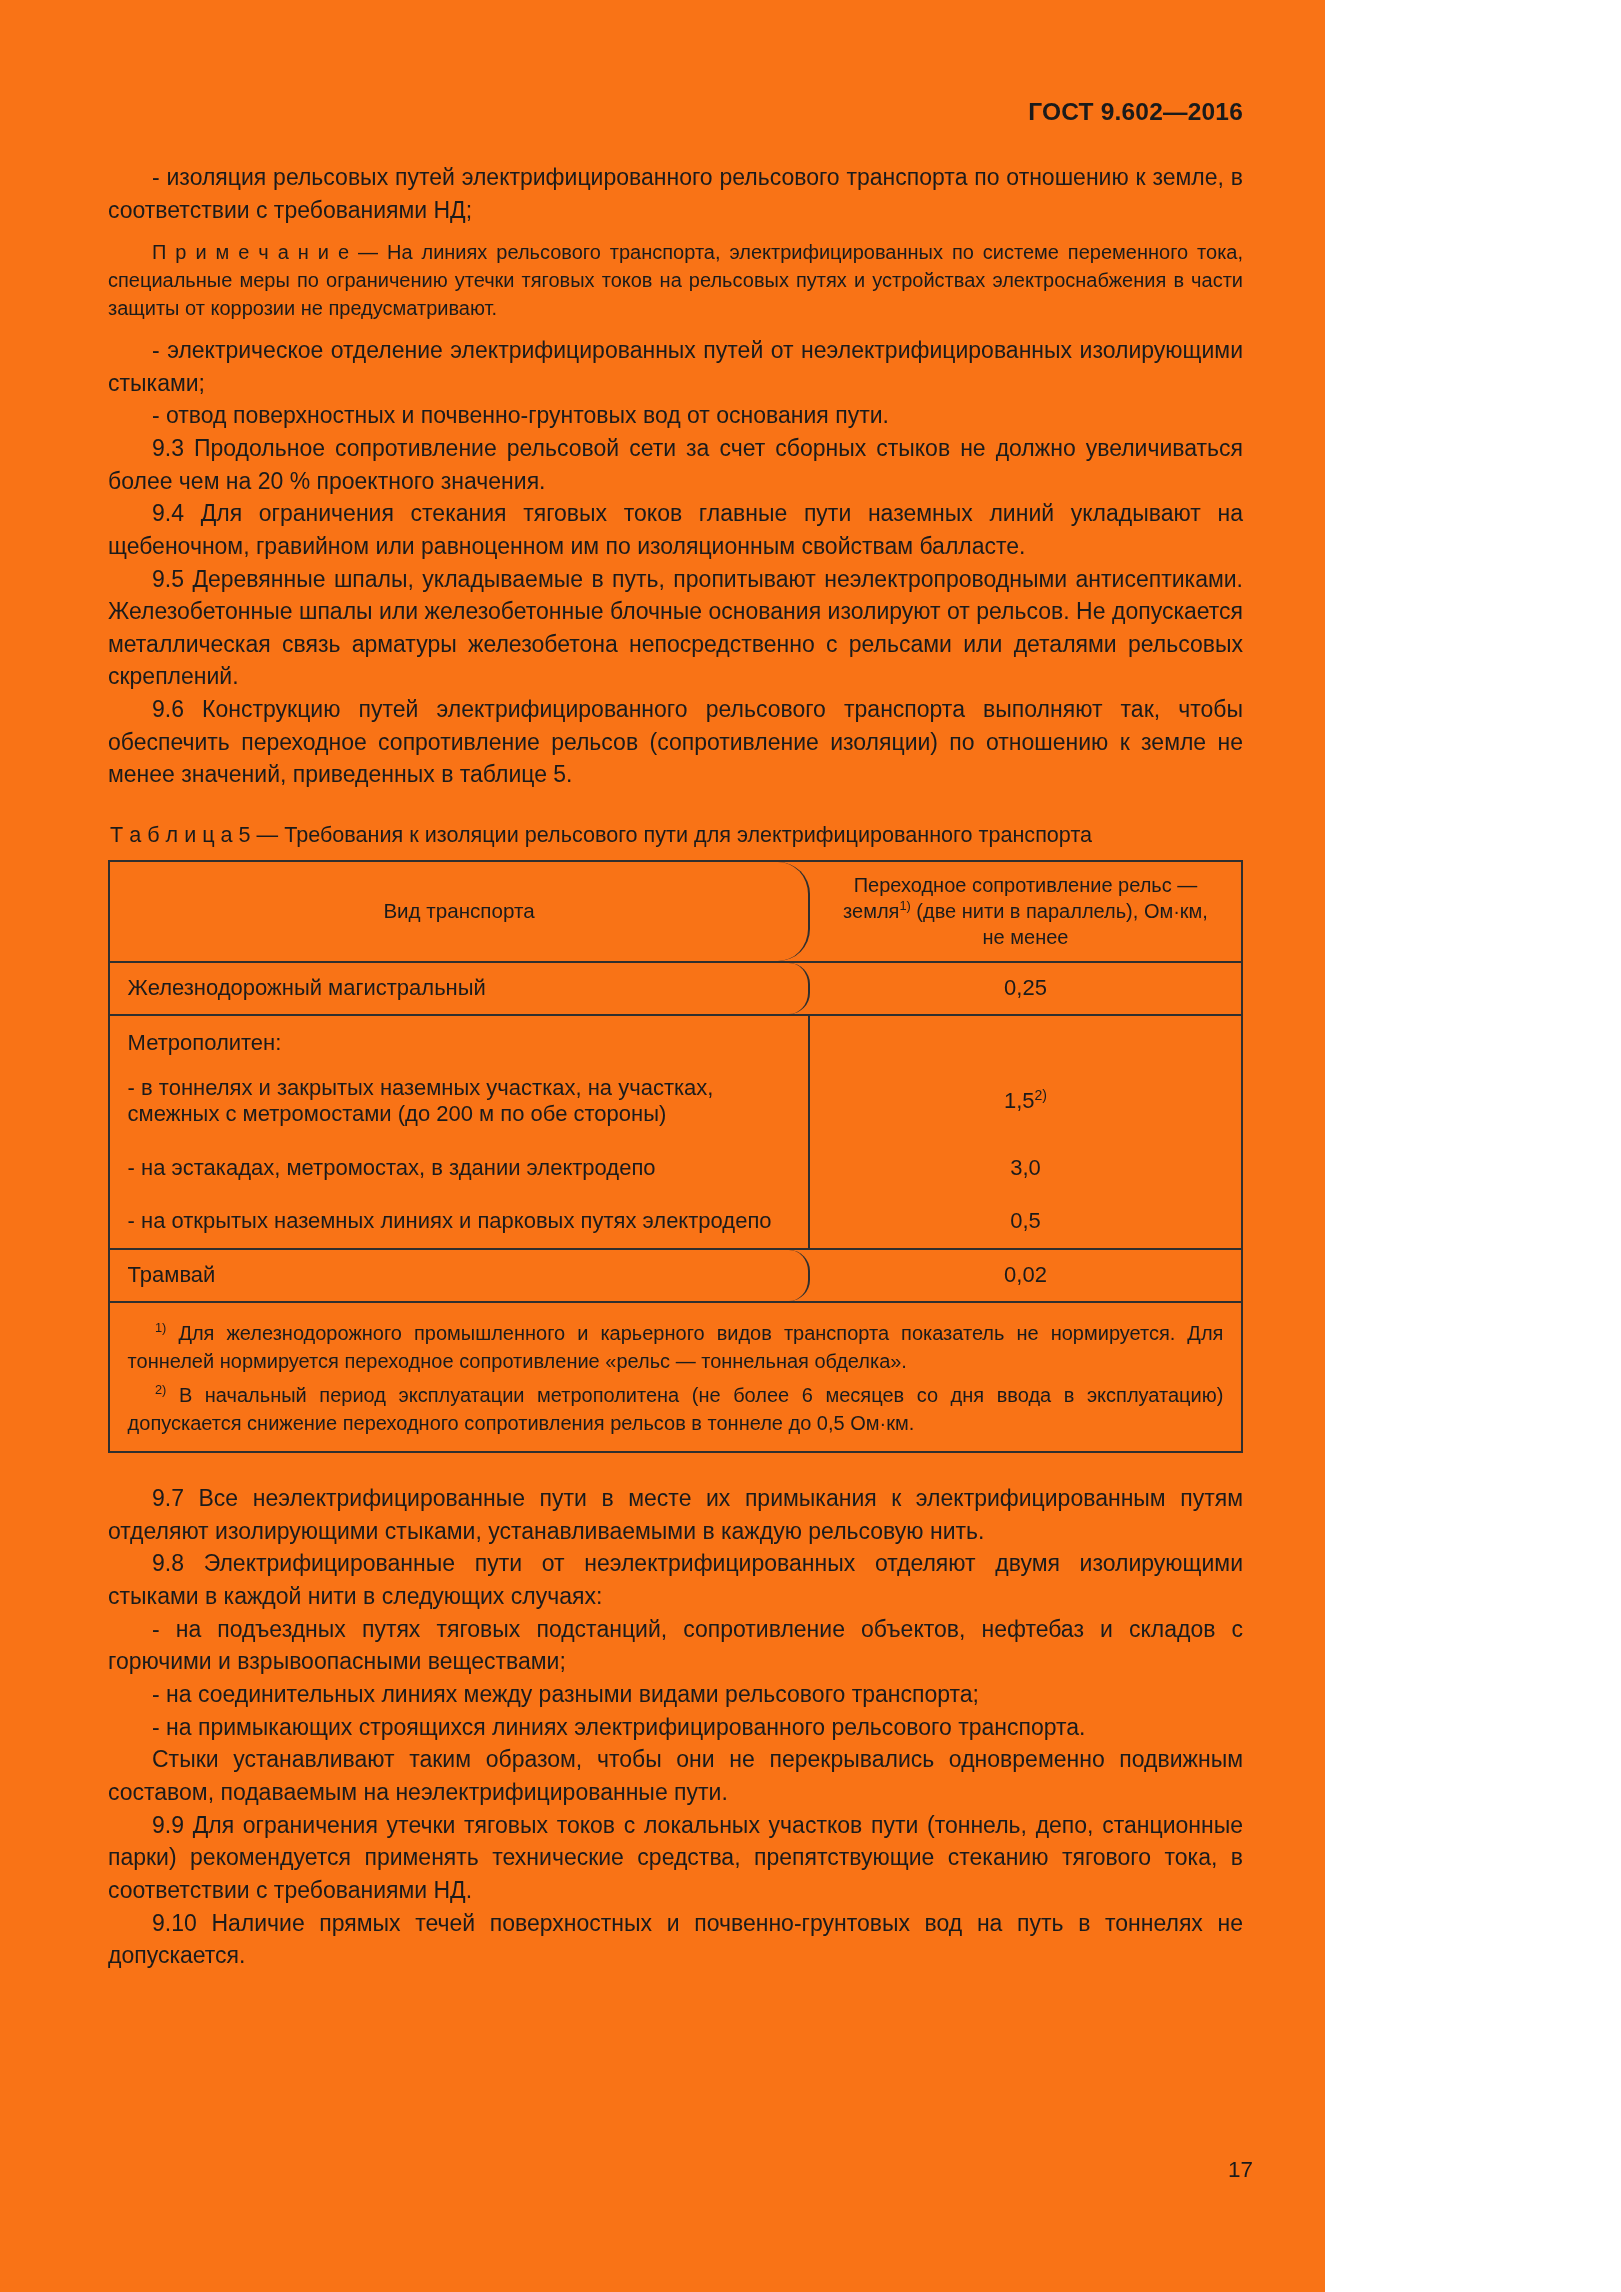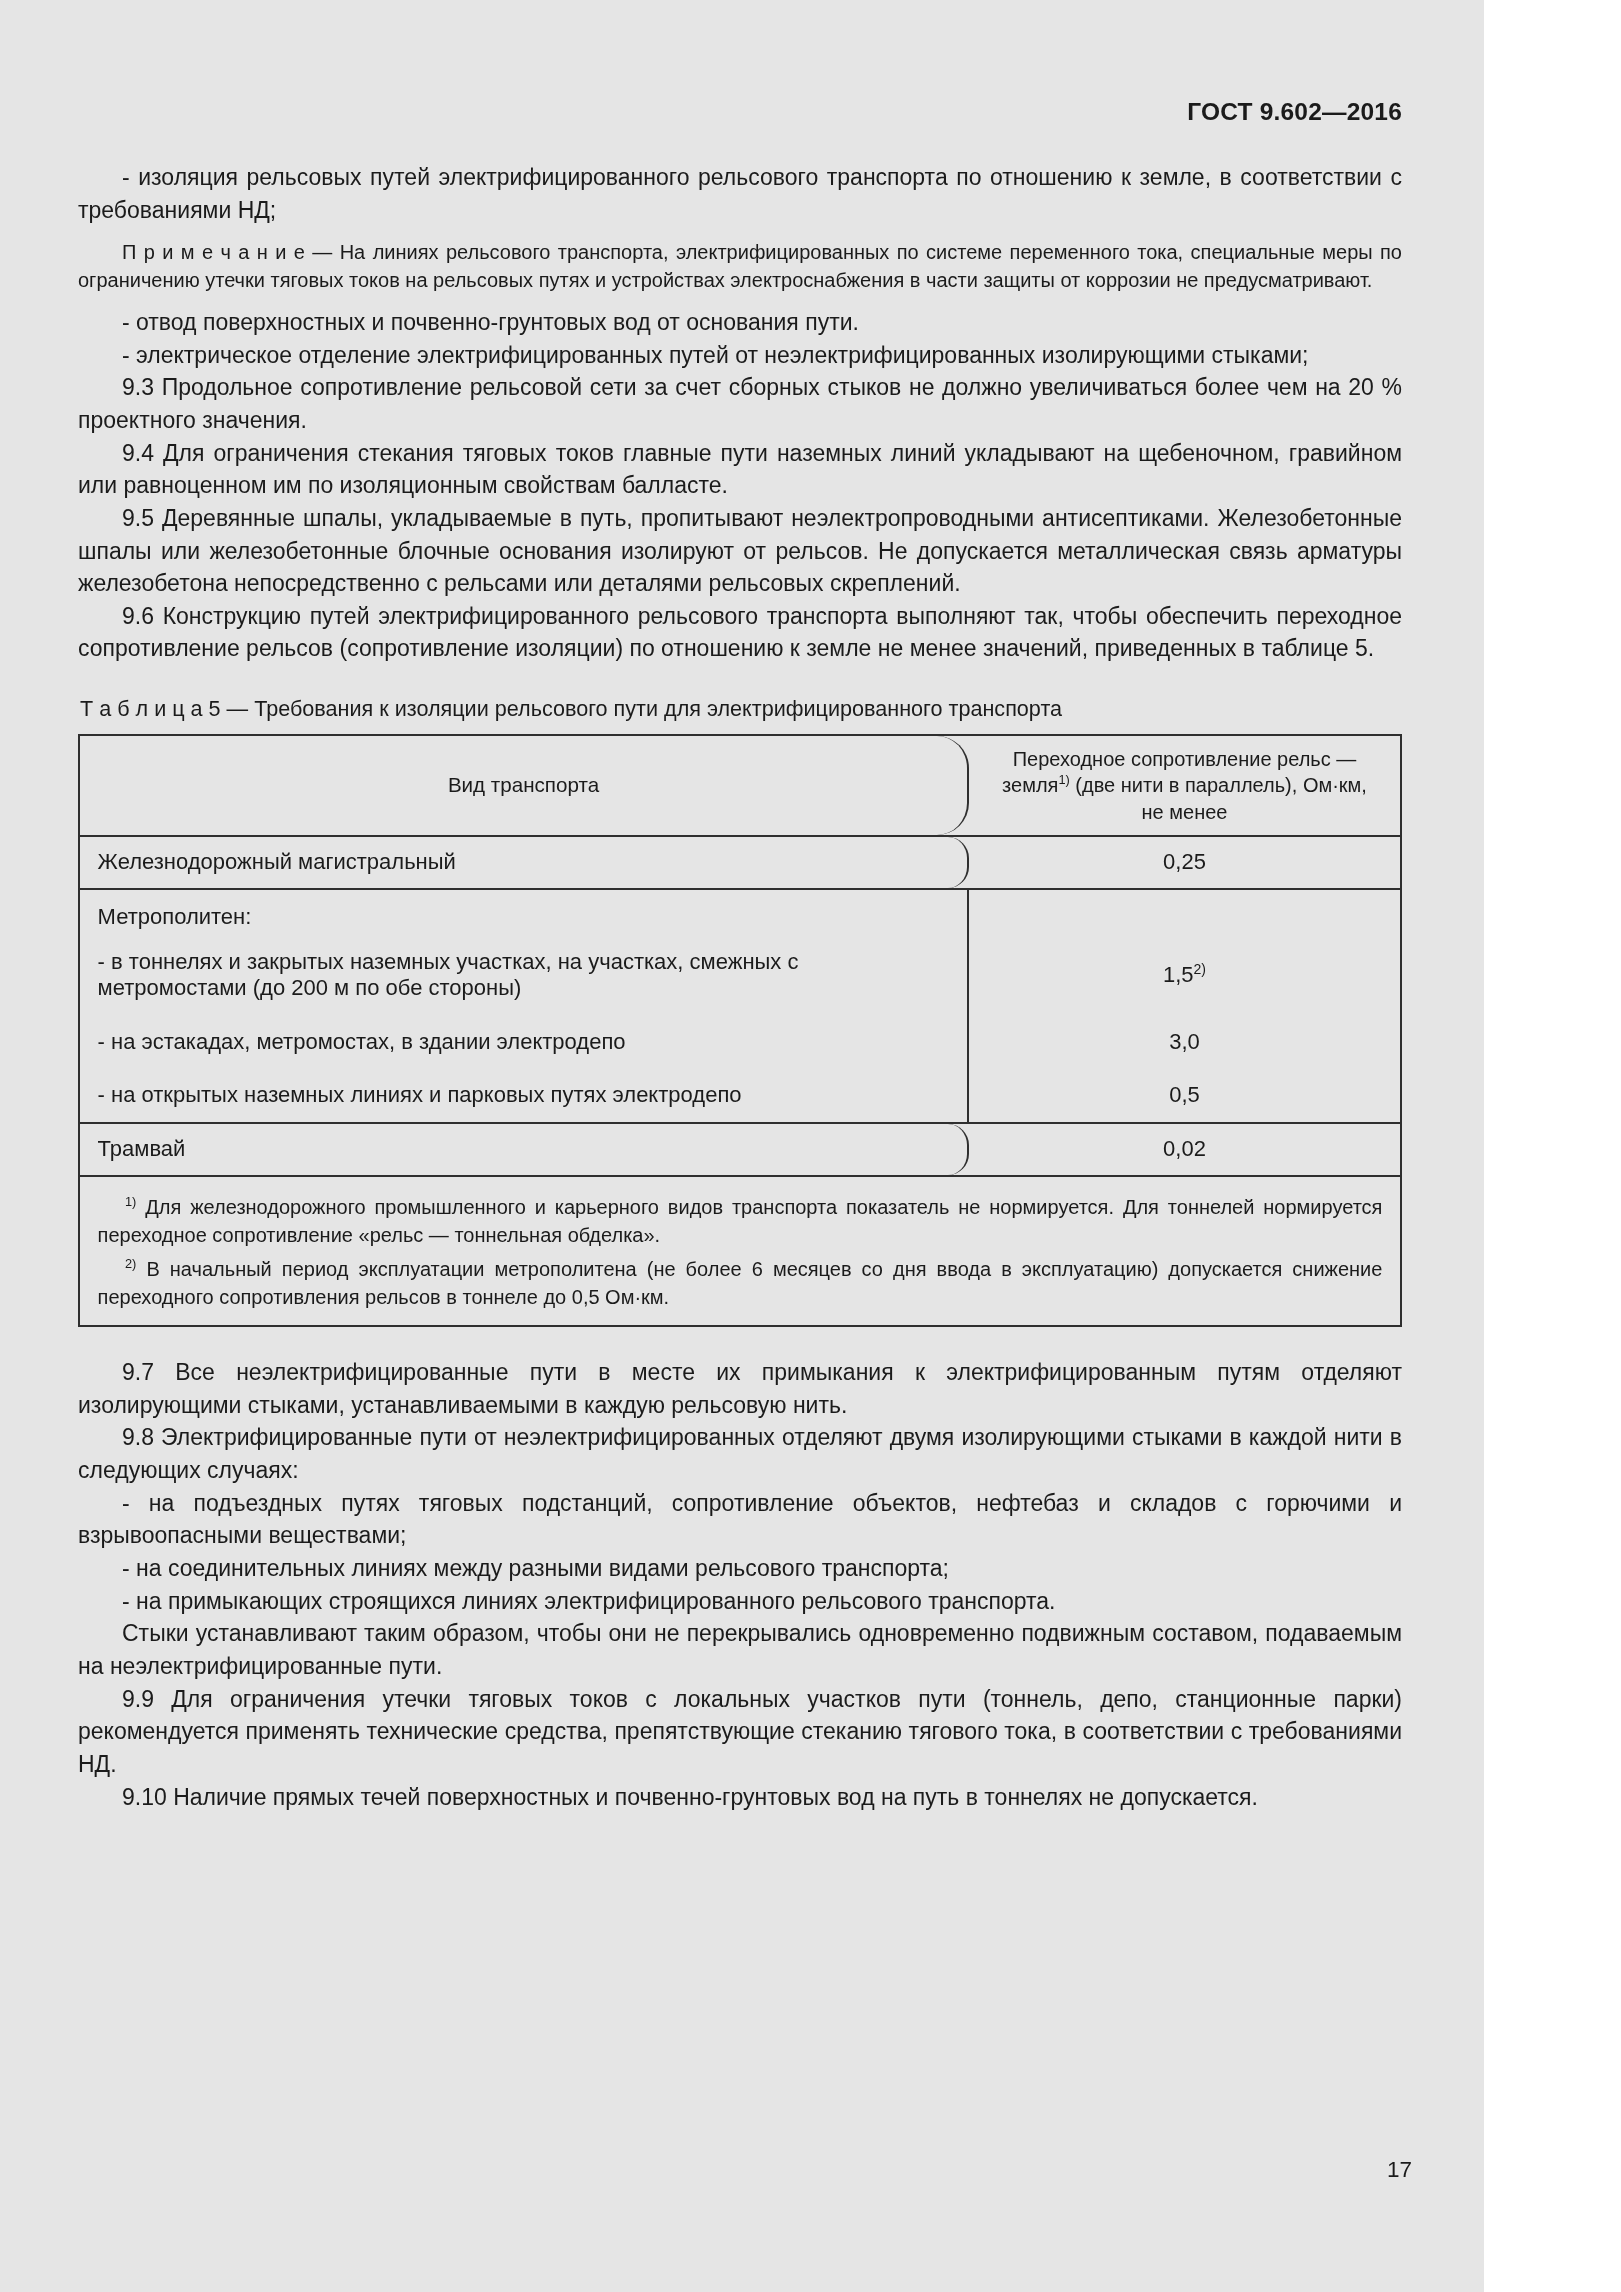--- a/index.html
+++ b/index.html
@@ -1,20 +1,20 @@
 <!DOCTYPE html>
 <html lang="ru"><head>
 <meta charset="utf-8">
 <style>
   * { margin:0; padding:0; box-sizing:border-box; }
   html,body { background:#ffffff; }
   body { font-family:"Liberation Sans", sans-serif; color:#1b1b1b; }
   .page {
-    position:relative; width:1484px; height:2293px; background:#e5e5e5;
-    padding:98px 82px 0 78px; overflow:hidden;
+    position:relative; width:1325px; height:2293px; background:#f97316;
+    padding:98px 82px 0 108px; overflow:hidden;
   }
   .doc-header { text-align:right; font-weight:bold; font-size:24.5px; margin-bottom:35px; letter-spacing:0.2px; }
   p.body {
     font-size:23px; line-height:1.42; text-align:justify; text-indent:44px; color:#1b1b1b;
   }
   p.note {
     font-size:20px; line-height:1.4; text-align:justify; text-indent:44px;
     margin:11.8px 0 11.8px 0;
   }
   .table-title { font-size:21.6px; margin:31px 0 11.8px 2px; text-align:left; }
@@ -37,22 +37,22 @@
 </style>
 </head>
 <body>
 
 <div class="page">
 
   <div class="doc-header">ГОСТ 9.602—2016</div>
 
   <p class="body">- изоляция рельсовых путей электрифицированного рельсового транспорта по отношению к земле, в соответствии с требованиями НД;</p>
   <p class="note">П р и м е ч а н и е  — На линиях рельсового транспорта, электрифицированных по системе переменного тока, специальные меры по ограничению утечки тяговых токов на рельсовых путях и устройствах электроснабжения в части защиты от коррозии не предусматривают.</p>
+  <p class="body">- электрическое отделение электрифицированных путей от неэлектрифицированных изолирующими стыками;</p>
   <p class="body">- отвод поверхностных и почвенно-грунтовых вод от основания пути.</p>
-  <p class="body">- электрическое отделение электрифицированных путей от неэлектрифицированных изолирующими стыками;</p>
   <p class="body">9.3 Продольное сопротивление рельсовой сети за счет сборных стыков не должно увеличиваться более чем на 20 % проектного значения.</p>
   <p class="body">9.4 Для ограничения стекания тяговых токов главные пути наземных линий укладывают на щебеночном, гравийном или равноценном им по изоляционным свойствам балласте.</p>
   <p class="body">9.5 Деревянные шпалы, укладываемые в путь, пропитывают неэлектропроводными антисептиками. Железобетонные шпалы или железобетонные блочные основания изолируют от рельсов. Не допускается металлическая связь арматуры железобетона непосредственно с рельсами или деталями рельсовых скреплений.</p>
   <p class="body">9.6 Конструкцию путей электрифицированного рельсового транспорта выполняют так, чтобы обеспечить переходное сопротивление рельсов (сопротивление изоляции) по отношению к земле не менее значений, приведенных в таблице 5.</p>
 
   <p class="table-title">Т а б л и ц а  5 — Требования к изоляции рельсового пути для электрифицированного транспорта</p>
 
   <div class="gost-table">
 
     <div class="t-row bb t-header">

